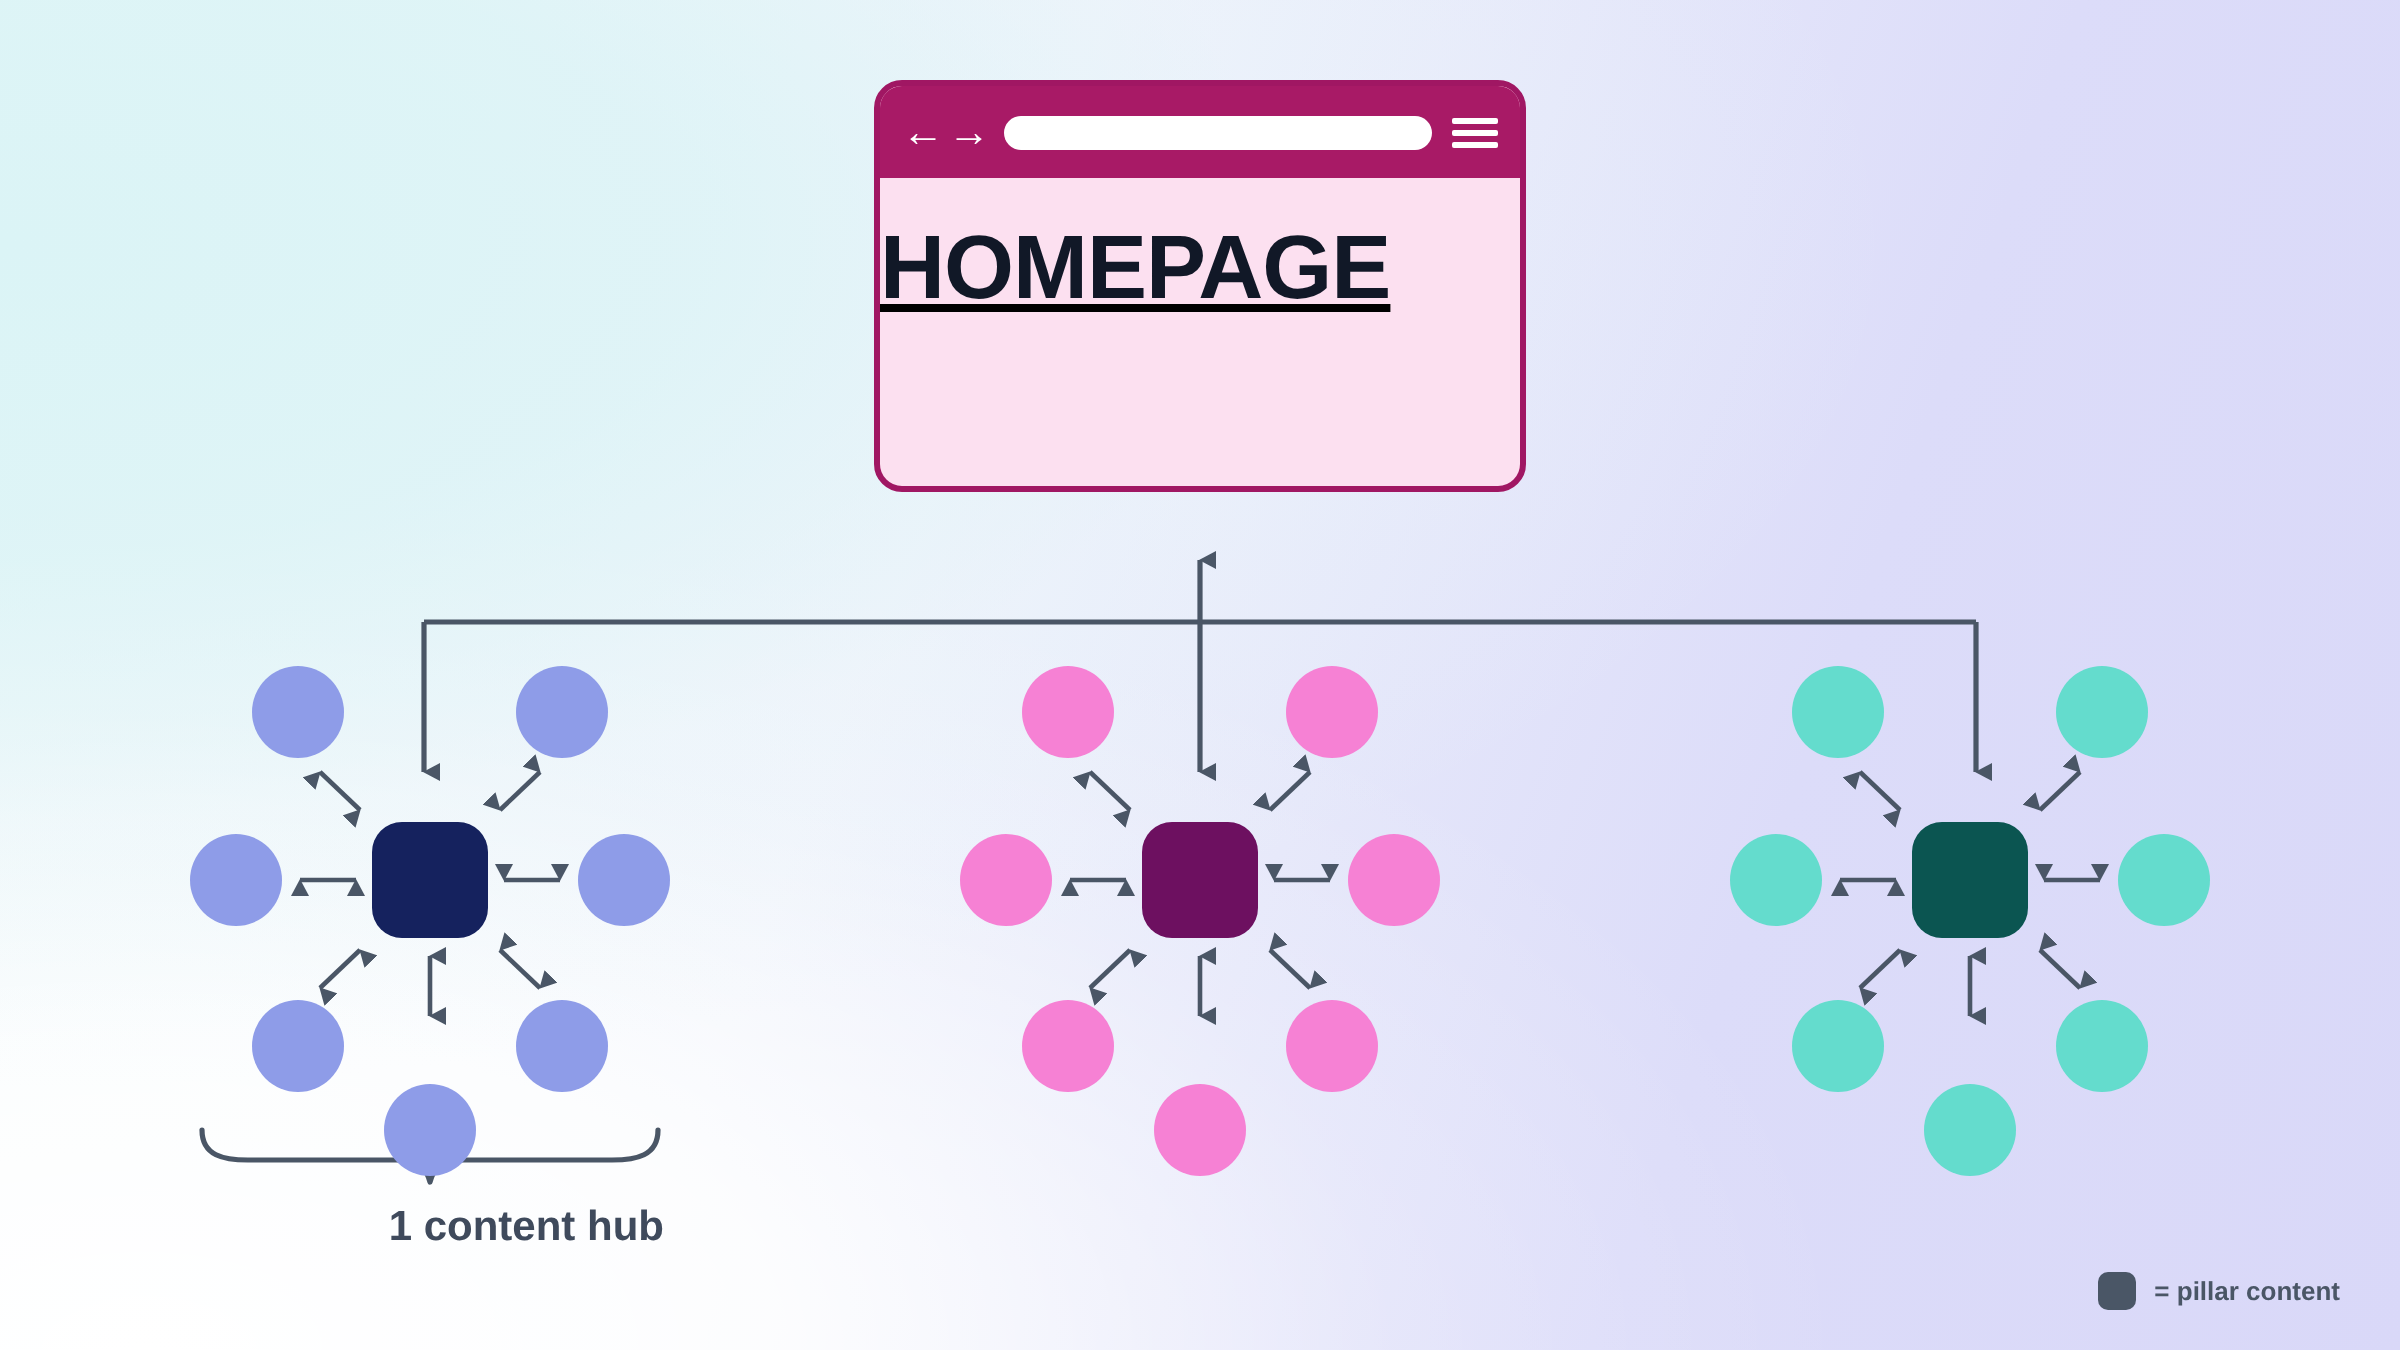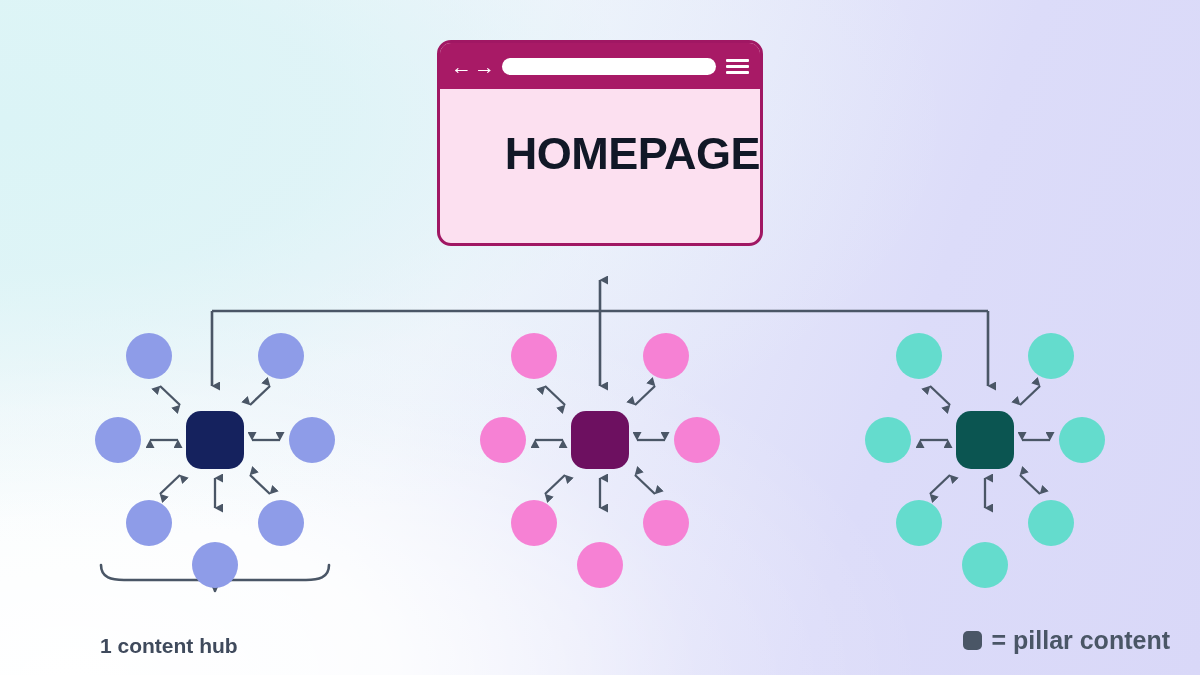--- a/index.html
+++ b/index.html
@@ -88,23 +88,24 @@
     border-radius: 1px;
   }
   .browser-body {
     position: absolute;
     left: 0;
     top: 46px;
     right: 0;
     bottom: 0;
     display: flex;
     align-items: flex-start;
-    justify-content: flex-end;
-    padding-top: 42px;
+    justify-content: flex-start;
+    padding-top: 22px;
     box-sizing: border-box;
+    text-decoration: underline;
   }
   .homepage-title {
     font-size: 45px;
     font-weight: bold;
     letter-spacing: -0.5px;
     color: #111827;
     line-height: 1;
   }
 
   
@@ -133,23 +134,23 @@
   .node.n3 { left: 0px;   top: 97px;  }
   .node.n4 { left: 194px; top: 97px;  }
   .node.n5 { left: 31px;  top: 180px; }
   .node.n6 { left: 163px; top: 180px; }
   .node.n7 { left: 97px;  top: 222px; }
 
   
   .hub-label {
     position: absolute;
     left: 100px;
-    top: 634px;
+    top: 602px;
     width: 232px;
-    text-align: left;
+    text-align: right;
     font-size: 21px;
     font-weight: bold;
     color: #3f4a5c;
   }
 
   .legend {
     position: absolute;
     right: 30px;
     bottom: 20px;
     display: flex;
@@ -170,21 +171,21 @@
     flex: 0 0 auto;
   }
   .legend-swatch-circle {
     width: 19px;
     height: 19px;
     border-radius: 50%;
     background: #4a5666;
     flex: 0 0 auto;
   }
   .legend-text {
-    font-size: 25px;
+    font-size: 13px;
     font-weight: bold;
     color: #4a5666;
     white-space: nowrap;
     text-align: right;
   }
 </style>
 </head>
 <body>
 
 <div id="stage">

